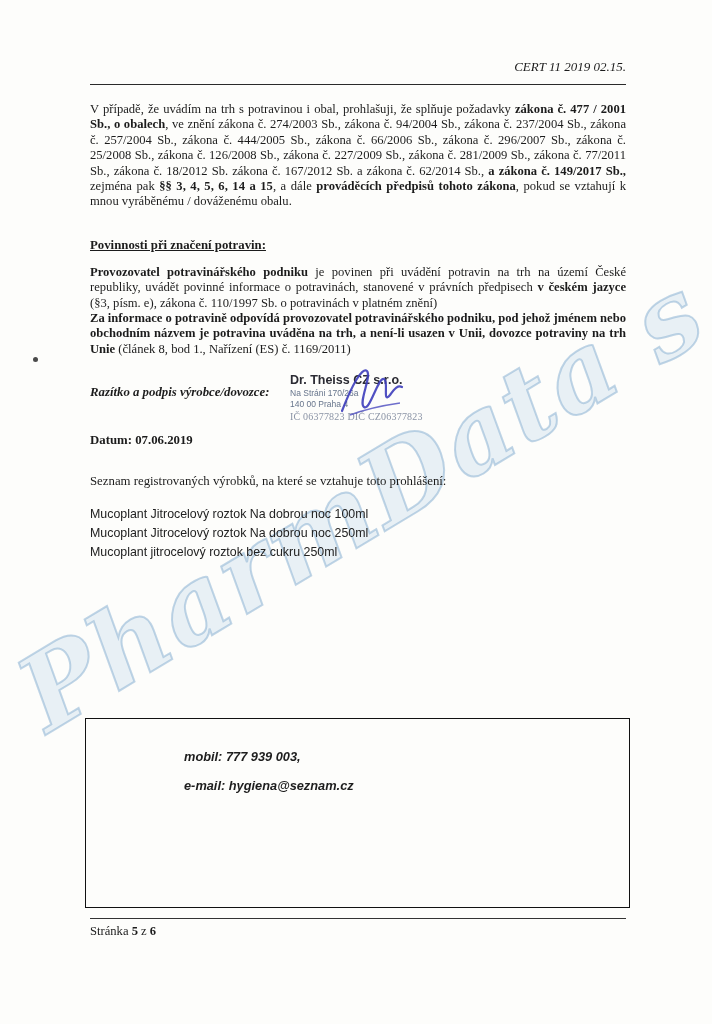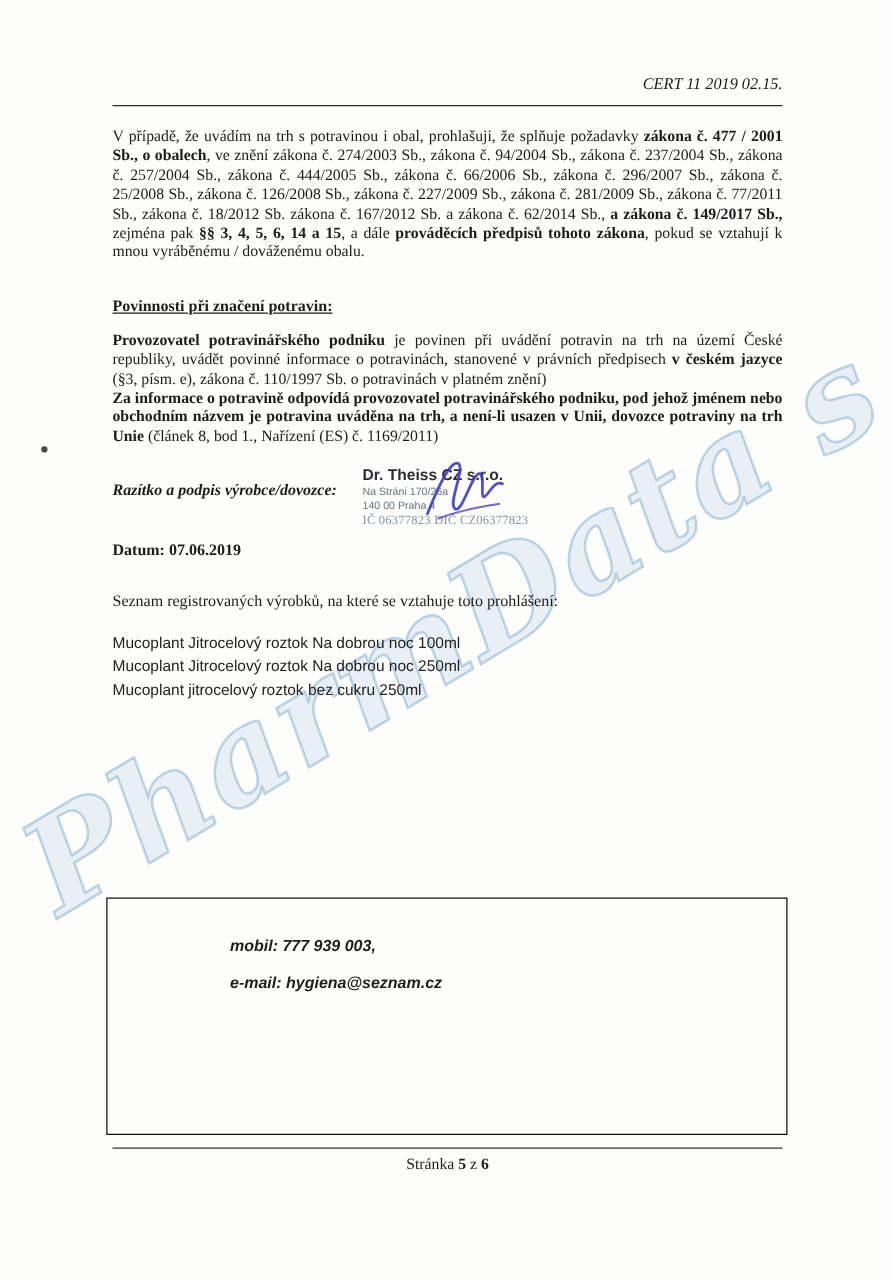--- a/index.html
+++ b/index.html
@@ -115,21 +115,20 @@
   
   .footer {
     position: absolute;
     left: 90px;
     width: 536px;
     top: 918px;
     z-index: 2;
   }
   .footer-rule { border-top: 1.2px solid #333; }
   .footer-text {
-    text-align: center;
     font-size: 12.6px;
     padding-top: 5px;
   }
   .artifact-dot {
     position: absolute;
     left: 33px;
     top: 357px;
     width: 5px;
     height: 5px;
     border-radius: 50%;

